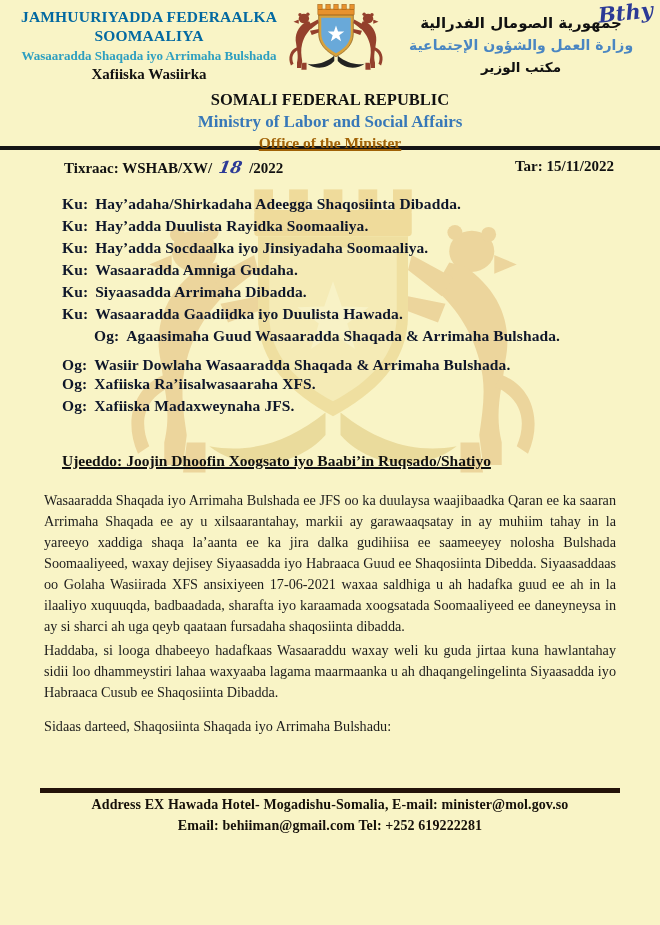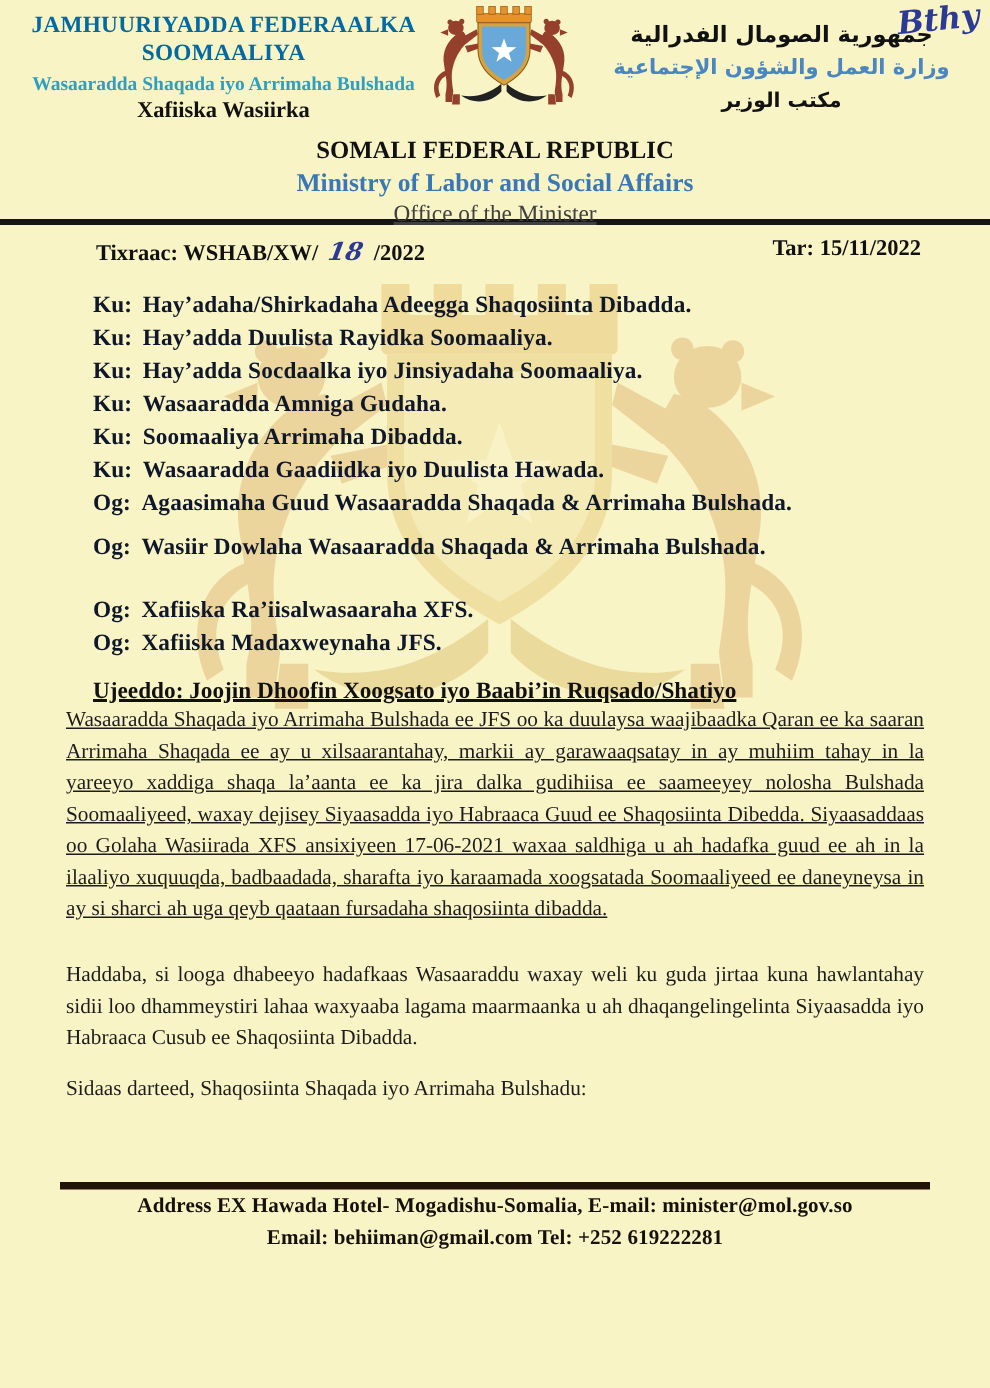--- a/index.html
+++ b/index.html
@@ -32,43 +32,43 @@
   .hand-mark {
     position:absolute; left:598px; top:0px;
     font-family:"DejaVu Serif", serif; font-style:italic; font-weight:bold;
     font-size:21px; color:#2c3a96; transform:rotate(-6deg);
   }
 
   
   .title-block { position:absolute; top:90px; left:0; right:0; text-align:center; line-height:1.2; z-index:2; }
   .tb-country { font-weight:bold; font-size:16.5px; color:#111; }
   .tb-ministry { font-weight:bold; font-size:17px; color:#3878b8; margin-top:2px; }
-  .tb-office { font-weight:normal; font-size:15.5px; color:#404040; margin-top:2px;
+  .tb-office { font-weight:bold; font-size:15.5px; color:#a16207; margin-top:2px;
                text-decoration:underline; text-decoration-thickness:2px; }
 
   .rule-top { position:absolute; top:146px; left:0; width:660px; height:4px; background:#151515; z-index:1; }
 
   
   .ref-row { position:absolute; top:158px; left:64px; width:550px; display:flex; justify-content:space-between; font-weight:bold; font-size:15px; color:#111; }
   .hand-number { font-family:"DejaVu Serif", serif; font-style:italic; font-weight:bold; color:#2c3a96; font-size:16.5px; display:inline-block; transform:skewX(-10deg); margin:0 7px; }
 
   
   .recipients { position:absolute; top:195px; left:62px; right:20px; font-weight:bold; font-size:15.5px; color:#0f172a; }
   .recip { margin-bottom:4px; letter-spacing:.1px; }
   .recip .tag { margin-right:7px; }
-  .recip.gap-lg { margin-bottom:11px; }
-  .recip.gap-md { margin-bottom:24px; }
+  .recip.gap-lg { margin-bottom:11px;margin-left:32px; }
+  .recip.gap-md { margin-bottom:1px; }
 
   
   .subject { position:absolute; top:452px; left:62px; right:24px; font-weight:bold; font-size:15.5px; color:#111;
              text-decoration:underline; text-decoration-thickness:2px; }
 
   
   .body-para { position:absolute; left:44px; width:572px; font-size:14.2px; line-height:21px; text-align:justify; color:#1c1c1c; }
-  .para1 { top:470px;text-decoration:underline; }
+  .para1 { top:490px; }
   .para2 { top:640px; }
   .para3 { top:716px; text-align:left; }
 
   
   .footer-rule { position:absolute; top:788px; left:40px; width:580px; height:5px; background:#241309; }
   .footer { position:absolute; top:797px; left:0; right:0; text-align:center; font-weight:bold; font-size:14px; color:#15100a; }
   .footer div { margin-bottom:5px; letter-spacing:.1px; }
 
   .svg-defs { position:absolute; width:0; height:0; }
 </style>
@@ -155,21 +155,21 @@
       <span>Tixraac: WSHAB/XW/</span><span class="hand-number">18</span><span>/2022</span>
     </span>
     <span>Tar: 15/11/2022</span>
   </div>
 
   <div class="recipients">
     <div class="recip"><span class="tag">Ku:</span><span>Hay’adaha/Shirkadaha Adeegga Shaqosiinta Dibadda.</span></div>
     <div class="recip"><span class="tag">Ku:</span><span>Hay’adda Duulista Rayidka Soomaaliya.</span></div>
     <div class="recip"><span class="tag">Ku:</span><span>Hay’adda Socdaalka iyo Jinsiyadaha Soomaaliya.</span></div>
     <div class="recip"><span class="tag">Ku:</span><span>Wasaaradda Amniga Gudaha.</span></div>
-    <div class="recip"><span class="tag">Ku:</span><span>Soomaaliya Arrimaha Dibadda.</span></div>
+    <div class="recip"><span class="tag">Ku:</span><span>Siyaasadda Arrimaha Dibadda.</span></div>
     <div class="recip"><span class="tag">Ku:</span><span>Wasaaradda Gaadiidka iyo Duulista Hawada.</span></div>
     <div class="recip gap-lg"><span class="tag">Og:</span><span>Agaasimaha Guud Wasaaradda Shaqada &amp; Arrimaha Bulshada.</span></div>
     <div class="recip gap-md"><span class="tag">Og:</span><span>Wasiir Dowlaha Wasaaradda Shaqada &amp; Arrimaha Bulshada.</span></div>
     <div class="recip"><span class="tag">Og:</span><span>Xafiiska Ra’iisalwasaaraha XFS.</span></div>
     <div class="recip"><span class="tag">Og:</span><span>Xafiiska Madaxweynaha JFS.</span></div>
   </div>
 
   <div class="subject">Ujeeddo: Joojin Dhoofin Xoogsato iyo Baabi’in Ruqsado/Shatiyo</div>
 
   <div class="body-para para1">Wasaaradda Shaqada iyo Arrimaha Bulshada ee JFS oo ka duulaysa waajibaadka Qaran ee ka saaran Arrimaha Shaqada ee ay u xilsaarantahay, markii ay garawaaqsatay in ay muhiim tahay in la yareeyo xaddiga shaqa la’aanta ee ka jira dalka gudihiisa ee saameeyey nolosha Bulshada Soomaaliyeed, waxay dejisey Siyaasadda iyo Habraaca Guud ee Shaqosiinta Dibedda. Siyaasaddaas oo Golaha Wasiirada XFS ansixiyeen 17-06-2021 waxaa saldhiga u ah hadafka guud ee ah in la ilaaliyo xuquuqda, badbaadada, sharafta iyo karaamada xoogsatada Soomaaliyeed ee daneyneysa in ay si sharci ah uga qeyb qaataan fursadaha shaqosiinta dibadda.</div>

